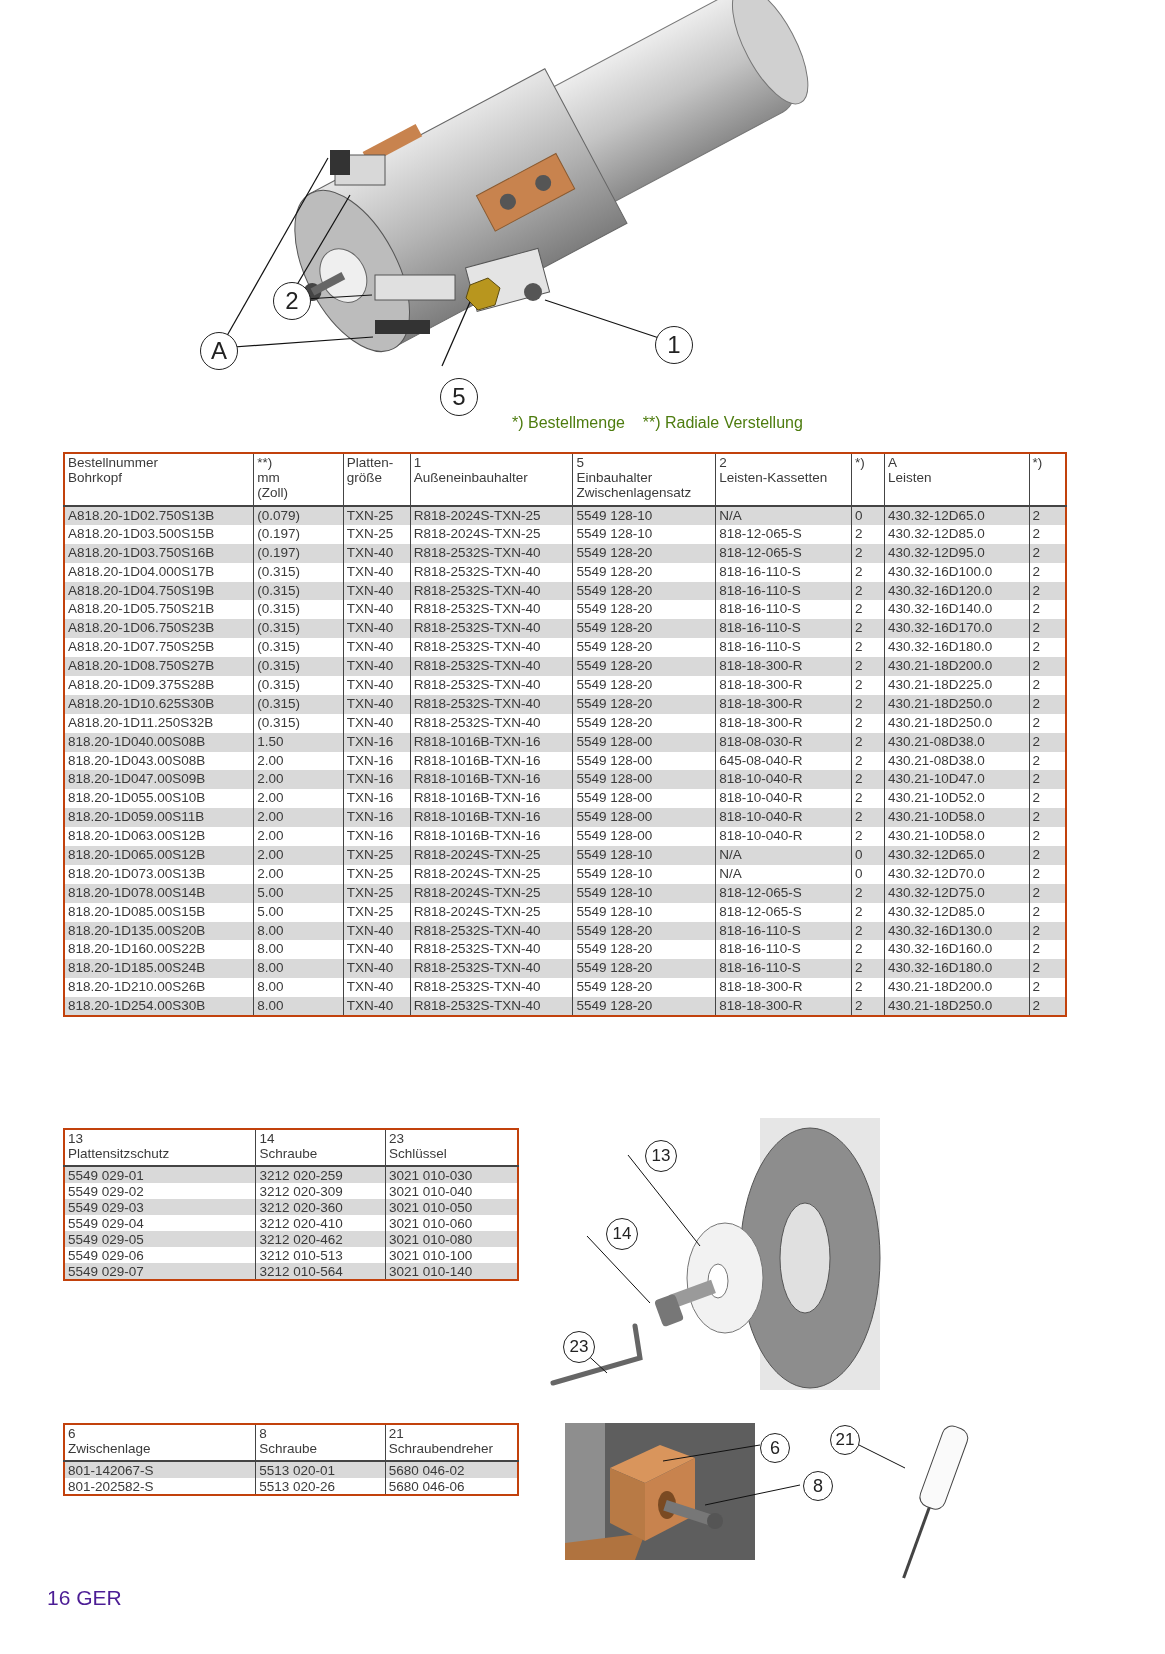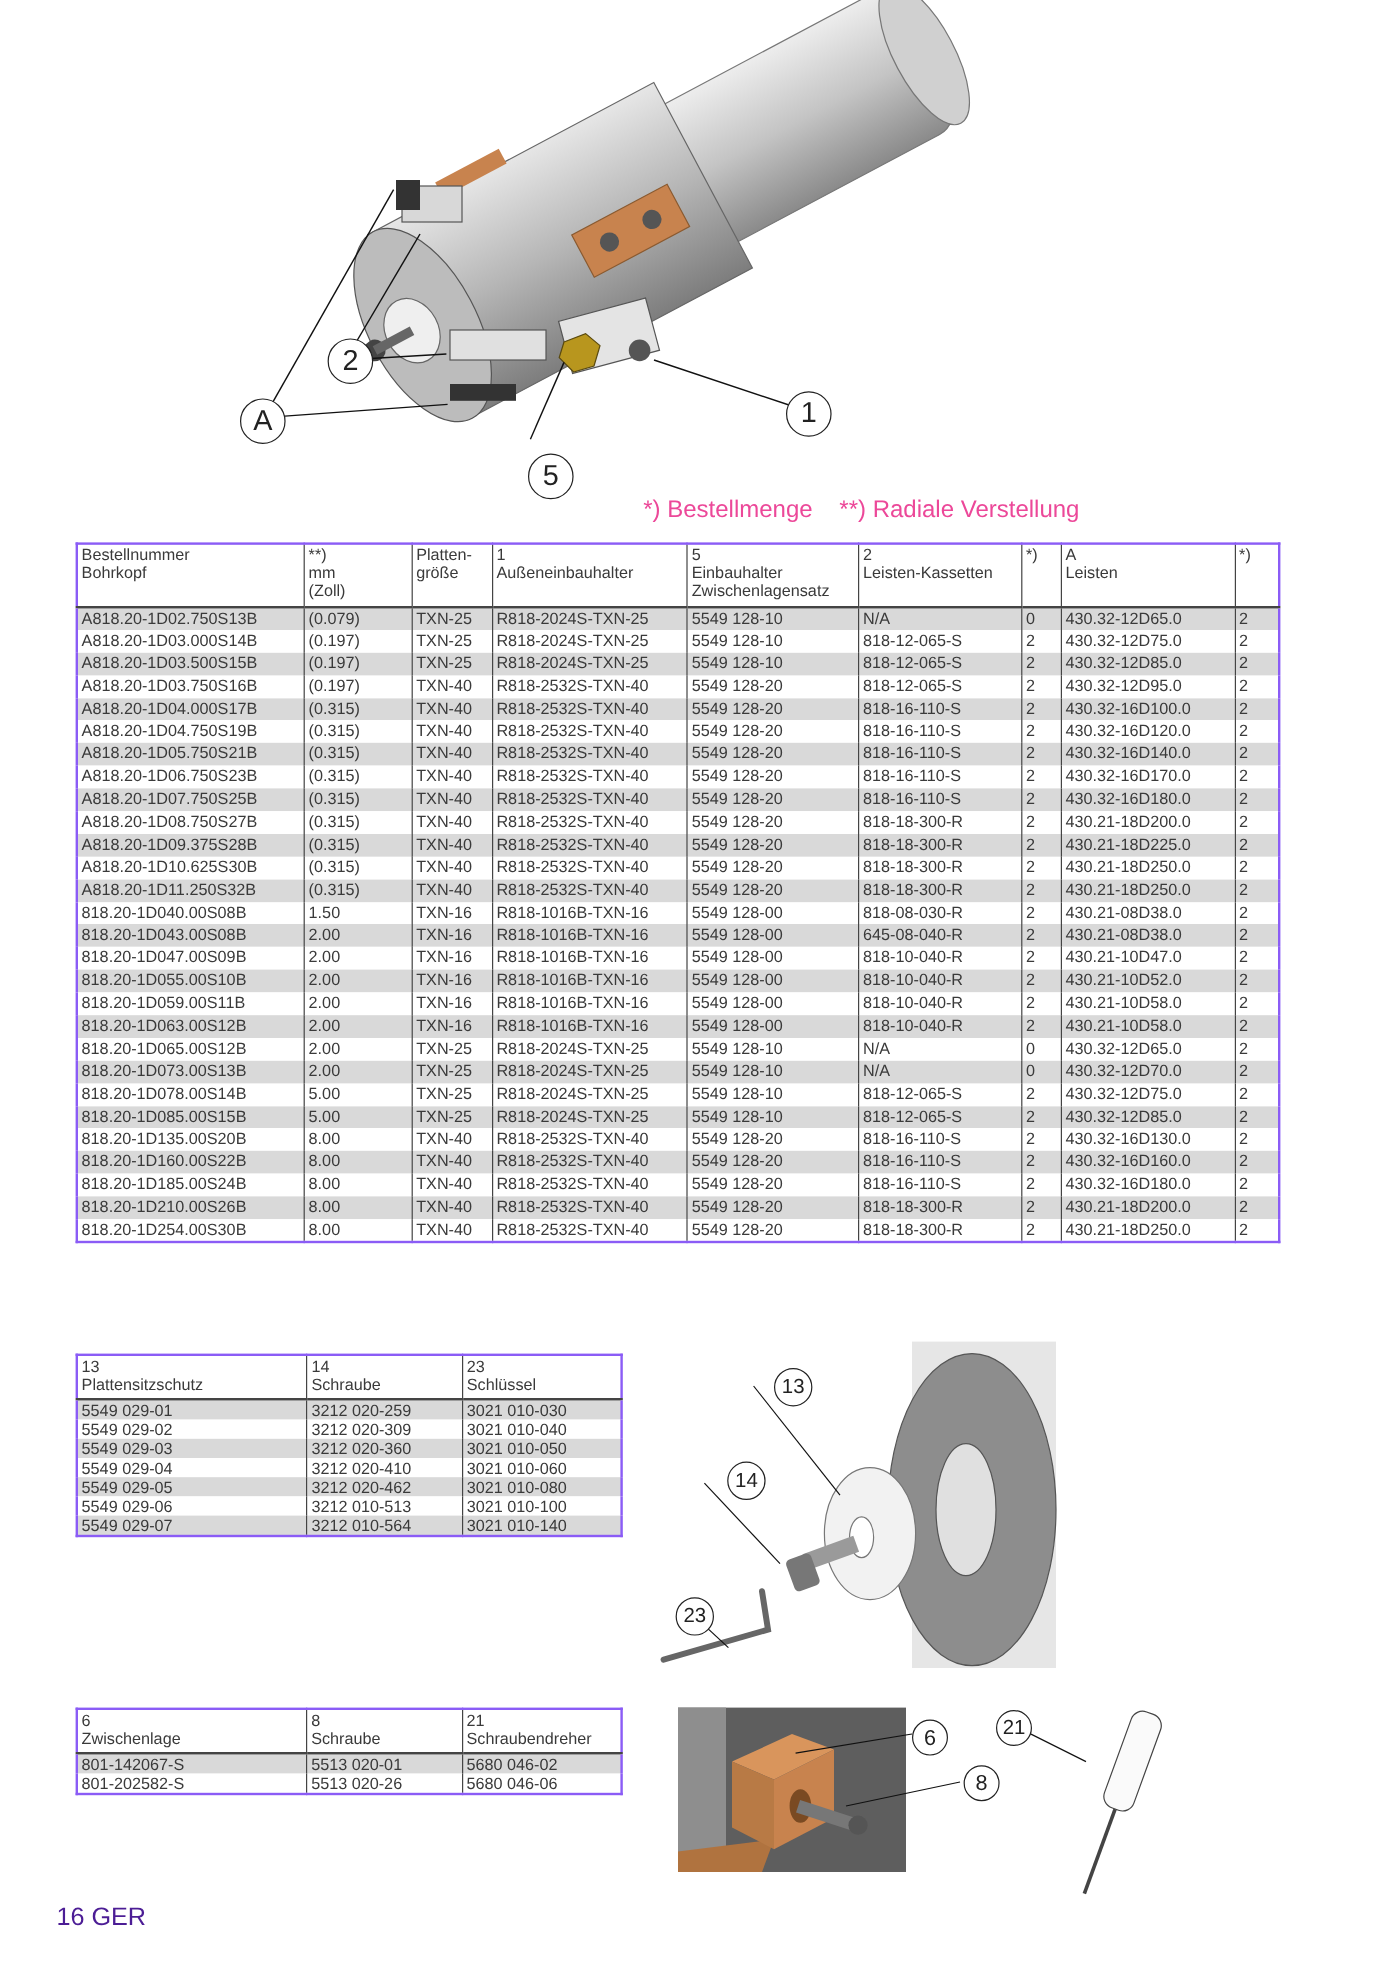--- a/index.html
+++ b/index.html
@@ -2,29 +2,29 @@
 <html><head>
 <meta charset="utf-8">
 <style>
   html, body { margin:0; padding:0; background:#ffffff; }
   body { width:1165px; height:1654px; position:relative; overflow:hidden;
          font-family:"Liberation Sans", sans-serif; color:#3a3a3a; }
   .abs { position:absolute; }
   table.spec { border-collapse:collapse; position:absolute; font-size:13.5px; line-height:15px; }
   table.spec td, table.spec th { border-left:1.5px solid #444; border-right:1.5px solid #444;
       padding:1px 3px 0 3px; text-align:left; font-weight:normal; vertical-align:top; white-space:nowrap; }
-  table.spec { border:2px solid #8b5cf6; }
+  table.spec { border:2px solid #c2410c; }
   table.spec thead th { border-bottom:2px solid #444; vertical-align:top; height:50px; }
   table.spec tbody tr { height:18.6px; }
   table.spec tbody tr:nth-child(odd) td { background:#d9d9d9; }
   table.spec tbody tr:nth-child(even) td { background:#ffffff; }
   .hdr-line { display:block; }
   .callout { position:absolute; border:1.5px solid #222; border-radius:50%; background:#fff;
       display:flex; align-items:center; justify-content:center; color:#222; }
-  .legend { font-size:20px; color:#ec4899;margin-left:24px; }
+  .legend { font-size:16px; color:#4d7c0f; }
   .pagefoot { font-size:21px; color:#4c1d95; }
   svg { position:absolute; overflow:visible; }
 </style>
 </head>
 <body>
 
 <div class="abs" style="left:150px; top:30px; width:700px; height:390px;">
   <svg width="700" height="390" viewBox="0 0 700 390">
     <defs>
       <linearGradient id="bodyG" x1="0" y1="0" x2="0" y2="1">
@@ -153,31 +153,20 @@
   <tbody id="main-body">
       <tr>
         <td>A818.20-1D02.750S13B</td>
         <td>(0.079)</td>
         <td>TXN-25</td>
         <td>R818-2024S-TXN-25</td>
         <td>5549 128-10</td>
         <td>N/A</td>
         <td>0</td>
         <td>430.32-12D65.0</td>
-        <td>2</td>
-      </tr>
-      <tr>
-        <td>A818.20-1D03.000S14B</td>
-        <td>(0.197)</td>
-        <td>TXN-25</td>
-        <td>R818-2024S-TXN-25</td>
-        <td>5549 128-10</td>
-        <td>818-12-065-S</td>
-        <td>2</td>
-        <td>430.32-12D75.0</td>
         <td>2</td>
       </tr>
       <tr>
         <td>A818.20-1D03.500S15B</td>
         <td>(0.197)</td>
         <td>TXN-25</td>
         <td>R818-2024S-TXN-25</td>
         <td>5549 128-10</td>
         <td>818-12-065-S</td>
         <td>2</td>

